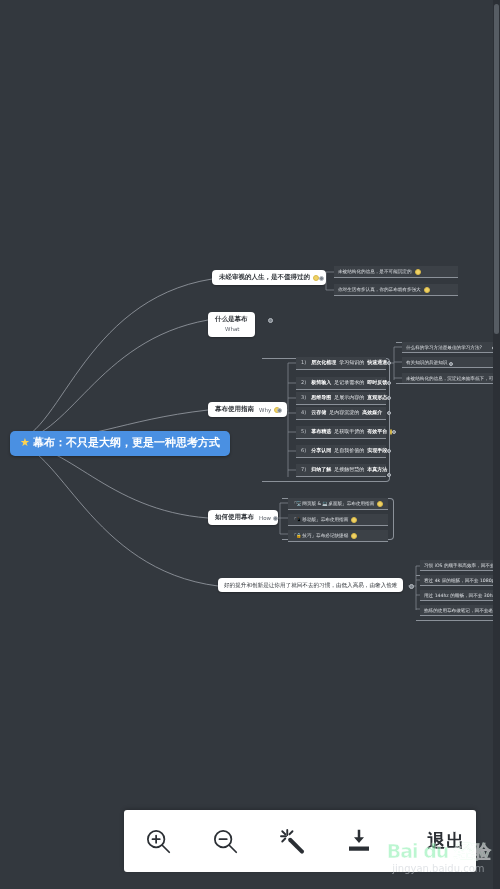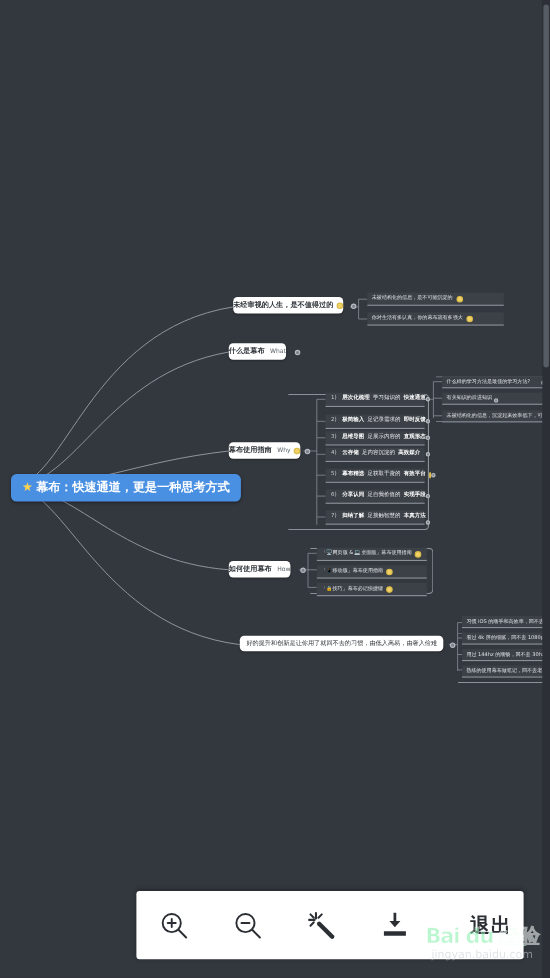--- a/index.html
+++ b/index.html
@@ -33,21 +33,21 @@
     border-radius:5px;
     box-shadow:0 1px 3px rgba(0,0,0,.35);
   }
   .star { color:#ffd34e; font-size:11px; }
 
   .lvl2 {
     background:#ffffff;
     color:#2f3338;
     font-size:6.5px;
     font-weight:bold;
-    padding:4px 0;
+    padding:4px 7px;
     box-shadow:0 1px 2px rgba(0,0,0,.3);
   }
   .lvl2 .en { font-weight:normal; font-size:5.5px; color:#5a6068; margin-left:2px; }
 
   .lvl3 {
     background:#3c4147;
     color:#e8eaed;
     font-size:5px;
     padding:3px 5px;
     border-bottom:1px solid #8b9199;
@@ -186,39 +186,39 @@
       <path d="M416 566 L416 610"></path>
       <path d="M416 566 L422 566"></path>
       <path d="M416 580 L422 580"></path>
       <path d="M416 595 L422 595"></path>
       <path d="M416 609 L422 609"></path>
     </g>
   </svg>
 
   <div class="node root" style="left:10px; top:431px;">
     <span class="star">★</span>
-    <span>幕布：快速通道，更是一种思考方式</span>
+    <span>幕布：不只是大纲，更是一种思考方式</span>
   </div>
 
   <div class="node lvl2" style="left:212px; top:270px;">
     <span>未经审视的人生，是不值得过的</span>
     <span class="badge"></span>
   </div>
   <div class="dot" style="left:319px; top:276px;"></div>
 
   <div class="node lvl4" style="left:334px; top:266px; width:124px;">
     <span>未被结构化的信息，是不可能沉淀的</span>
     <span class="badge"></span>
   </div>
   <div class="node lvl4" style="left:334px; top:284px; width:124px;">
     <span>你对生活有多认真，你的幕布就有多强大</span>
     <span class="badge"></span>
   </div>
 
-  <div class="node lvl2" style="left:208px; top:312px;">
+  <div class="node lvl2" style="left:208px; top:312px;flex-direction:column;">
     <span>什么是幕布</span>
     <span class="en">What</span>
   </div>
   <div class="dot" style="left:268px; top:318px;"></div>
 
   <div class="node lvl2" style="left:208px; top:402px;">
     <span>幕布使用指南</span>
     <span class="en">Why</span>
     <span class="badge"></span>
   </div>

